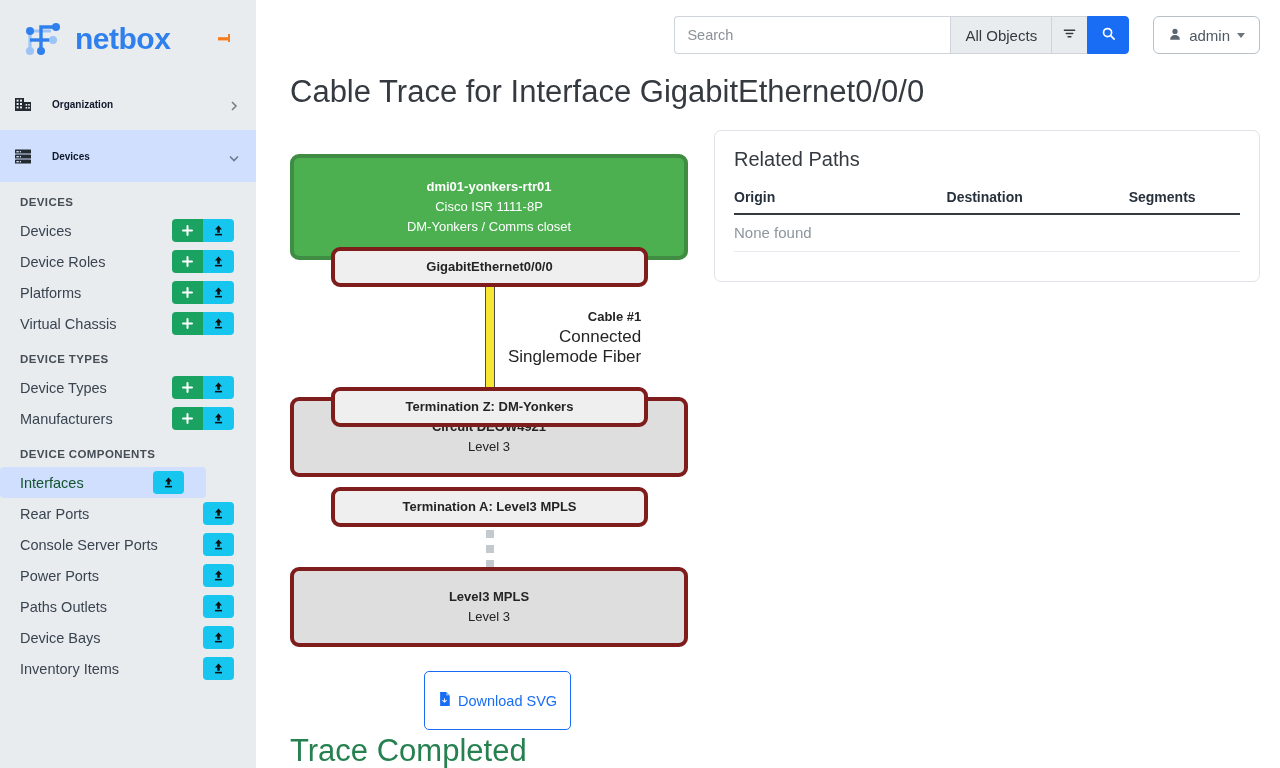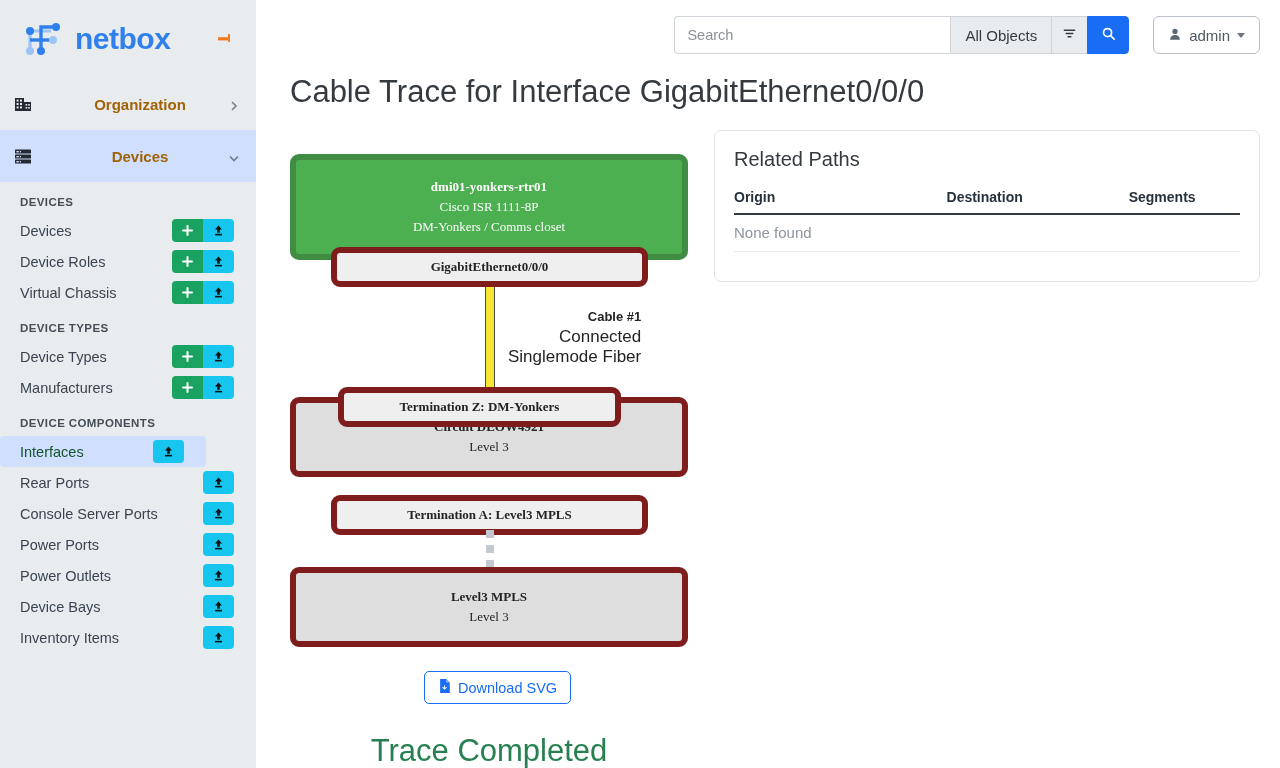--- a/index.html
+++ b/index.html
@@ -33,23 +33,22 @@
   .pin-icon { width: 16px; height: 16px; flex: none; margin-right: 8px; }
 
   .nav-group {
     display: flex; align-items: center;
     height: 52px; padding: 0 16px 0 14px;
     cursor: pointer;
   }
   .nav-group.expanded { background: #cfdffd; }
   .nav-group-icon { width: 26px; flex: none; display: flex; align-items: center; }
   .nav-group-label {
-    flex: 1; font-size: 15px; font-weight: 700; color: #a16207;
+    flex: 1; font-size: 10px; font-weight: 700; color: #0f172a;
     padding-left: 12px;
-    text-align: center;
   }
   .chev { width: 12px; height: 12px; flex: none; opacity: .65; }
 
   .nav-section-head {
     font-size: 11.5px; font-weight: 700; letter-spacing: .4px;
     color: #454d55; padding: 14px 0 7px 20px; text-transform: uppercase;
   }
   .nav-item {
     display: flex; align-items: center;
     height: 31px; margin: 0 0 0 0; padding: 0 22px 0 20px;
@@ -121,25 +120,24 @@
 
   .content { position: absolute; top: 130px; left: 0; right: 0; bottom: 0;
              padding: 0 20px 0 34px; display: flex; gap: 26px; }
 
   
   .trace-col { width: 398px; flex: none; position: relative; }
   .trace-svgwrap { position: relative; width: 398px; }
 
   .node {
     position: absolute; border-radius: 9px;
-    border: 6px solid #7f1d1d;
+    border: 4px solid #7f1d1d;
     display: flex; flex-direction: column;
     align-items: center; justify-content: center;
     text-align: center;
-    font-family: Liberation Serif, serif;
   }
   .node-title { font-size: 13px; font-weight: 700; line-height: 20px; }
   .node-sub   { font-size: 13px; font-weight: 400; line-height: 20px; }
 
   .node.device { background: #4caf50; border-color: #3f8c42; color: #ffffff; }
   .node.termbox { background: #efefef; color: #242424; }
   .node.circuit { background: #dedede; color: #242424; }
   .node.provider { background: #dedede; color: #242424; }
 
   .cable-line {
@@ -151,26 +149,26 @@
   .cable-label { position: absolute; text-align: right; }
   .cable-label .cl-1 { font-size: 13px; font-weight: 700; line-height: 20px; color: #242424; }
   .cable-label .cl-2 { font-size: 17px; line-height: 20px; color: #242424; }
 
   .dash-line { position: absolute; width: 8px; display: flex;
                flex-direction: column; gap: 7px; align-items: center; }
   .dash-line i { display: block; width: 8px; height: 8px; background: #c3c9cf; }
 
   .dl-btn {
     position: absolute; display: inline-flex; align-items: center; gap: 7px;
-    padding: 7px 13px; border: 1px solid #186df4; border-radius: 5px;
+    padding: 20px 13px; border: 1px solid #186df4; border-radius: 5px;
     background: #fff; color: #186df4; font-size: 14.5px; cursor: pointer;
     font-family: "Liberation Sans", sans-serif; white-space: nowrap;
   }
   .trace-done {
-    position: absolute; width: 398px; text-align: center;
+    position: absolute; width: 398px; 
     font-size: 31px; color: #26804f; font-weight: 400;
   }
 
   
   .card {
     flex: 1; max-width: 568px; height: 152px;
     border: 1px solid #dfe3e7; border-radius: 7px; background: #fff;
     padding: 17px 19px 0 19px;
   }
   .card-title { font-size: 20px; color: #343a40; font-weight: 400; margin-bottom: 18px; }
@@ -302,71 +300,88 @@
             </button>
             <button class="mini-btn imp">
               <svg viewBox="0 0 14 14" width="13" height="13" fill="#111">
                 <path d="M7 1.6 L10.8 6 H8.4 V9.4 H5.6 V6 H3.2 Z"></path>
                 <rect x="3.2" y="10.6" width="7.6" height="1.7"></rect>
               </svg>
             </button>
           </div>
         </div>
         <div class="nav-item">
-          <span class="nav-item-label">Virtual Chassis</span>
+          <span class="nav-item-label">Platforms</span>
           <div class="btn-pair" style="top: 4px;">
             <button class="mini-btn add">
               <svg viewBox="0 0 14 14" width="13" height="13" fill="none" stroke="#fff" stroke-width="2.2" stroke-linecap="round">
                 <path d="M7 2.2 V11.8"></path>
                 <path d="M2.2 7 H11.8"></path>
               </svg>
             </button>
             <button class="mini-btn imp">
               <svg viewBox="0 0 14 14" width="13" height="13" fill="#111">
                 <path d="M7 1.6 L10.8 6 H8.4 V9.4 H5.6 V6 H3.2 Z"></path>
                 <rect x="3.2" y="10.6" width="7.6" height="1.7"></rect>
               </svg>
             </button>
           </div>
         </div>
-        <div class="nav-section-head">DEVICE TYPES</div>
-        <div class="nav-item">
-          <span class="nav-item-label">Device Types</span>
+        <div class="nav-item">
+          <span class="nav-item-label">Virtual Chassis</span>
           <div class="btn-pair" style="top: 4px;">
             <button class="mini-btn add">
               <svg viewBox="0 0 14 14" width="13" height="13" fill="none" stroke="#fff" stroke-width="2.2" stroke-linecap="round">
                 <path d="M7 2.2 V11.8"></path>
                 <path d="M2.2 7 H11.8"></path>
               </svg>
             </button>
             <button class="mini-btn imp">
               <svg viewBox="0 0 14 14" width="13" height="13" fill="#111">
                 <path d="M7 1.6 L10.8 6 H8.4 V9.4 H5.6 V6 H3.2 Z"></path>
                 <rect x="3.2" y="10.6" width="7.6" height="1.7"></rect>
               </svg>
             </button>
           </div>
         </div>
-        <div class="nav-item">
-          <span class="nav-item-label">Manufacturers</span>
+        <div class="nav-section-head">DEVICE TYPES</div>
+        <div class="nav-item">
+          <span class="nav-item-label">Device Types</span>
           <div class="btn-pair" style="top: 4px;">
             <button class="mini-btn add">
               <svg viewBox="0 0 14 14" width="13" height="13" fill="none" stroke="#fff" stroke-width="2.2" stroke-linecap="round">
                 <path d="M7 2.2 V11.8"></path>
                 <path d="M2.2 7 H11.8"></path>
               </svg>
             </button>
             <button class="mini-btn imp">
               <svg viewBox="0 0 14 14" width="13" height="13" fill="#111">
                 <path d="M7 1.6 L10.8 6 H8.4 V9.4 H5.6 V6 H3.2 Z"></path>
                 <rect x="3.2" y="10.6" width="7.6" height="1.7"></rect>
               </svg>
             </button>
           </div>
         </div>
+        <div class="nav-item">
+          <span class="nav-item-label">Manufacturers</span>
+          <div class="btn-pair" style="top: 4px;">
+            <button class="mini-btn add">
+              <svg viewBox="0 0 14 14" width="13" height="13" fill="none" stroke="#fff" stroke-width="2.2" stroke-linecap="round">
+                <path d="M7 2.2 V11.8"></path>
+                <path d="M2.2 7 H11.8"></path>
+              </svg>
+            </button>
+            <button class="mini-btn imp">
+              <svg viewBox="0 0 14 14" width="13" height="13" fill="#111">
+                <path d="M7 1.6 L10.8 6 H8.4 V9.4 H5.6 V6 H3.2 Z"></path>
+                <rect x="3.2" y="10.6" width="7.6" height="1.7"></rect>
+              </svg>
+            </button>
+          </div>
+        </div>
         <div class="nav-section-head">DEVICE COMPONENTS</div>
         <div class="nav-item active">
           <span class="nav-item-label">Interfaces</span>
           <div class="btn-pair" style="top: 4px;">
             <button class="mini-btn imp only">
               <svg viewBox="0 0 14 14" width="13" height="13" fill="#111">
                 <path d="M7 1.6 L10.8 6 H8.4 V9.4 H5.6 V6 H3.2 Z"></path>
                 <rect x="3.2" y="10.6" width="7.6" height="1.7"></rect>
               </svg>
             </button>
@@ -399,21 +414,21 @@
           <div class="btn-pair" style="top: 4px;">
             <button class="mini-btn imp only">
               <svg viewBox="0 0 14 14" width="13" height="13" fill="#111">
                 <path d="M7 1.6 L10.8 6 H8.4 V9.4 H5.6 V6 H3.2 Z"></path>
                 <rect x="3.2" y="10.6" width="7.6" height="1.7"></rect>
               </svg>
             </button>
           </div>
         </div>
         <div class="nav-item">
-          <span class="nav-item-label">Power Outlets</span>
+          <span class="nav-item-label">Paths Outlets</span>
           <div class="btn-pair" style="top: 4px;">
             <button class="mini-btn imp only">
               <svg viewBox="0 0 14 14" width="13" height="13" fill="#111">
                 <path d="M7 1.6 L10.8 6 H8.4 V9.4 H5.6 V6 H3.2 Z"></path>
                 <rect x="3.2" y="10.6" width="7.6" height="1.7"></rect>
               </svg>
             </button>
           </div>
         </div>
         <div class="nav-item">
@@ -503,24 +518,24 @@
           <div class="cable-label" style="left:218px; top:177px;">
             <div class="cl-1">Cable #1</div>
             <div class="cl-2">Connected</div>
             <div class="cl-2">Singlemode Fiber</div>
           </div>
 
           <div class="node circuit" style="left:0px; top:267px; width:398px; height:80px;">
             <div class="node-title">Circuit DEOW4921</div>
             <div class="node-sub">Level 3</div>
           </div>
-          <div class="node termbox" style="left:48px; top:257px; width:283px; height:40px;">
+          <div class="node termbox" style="left:41px; top:257px; width:317px; height:40px;">
             <div class="node-title">Termination Z: DM-Yonkers</div>
           </div>
-          <div class="node termbox" style="left:41px; top:357px; width:317px; height:40px;margin-top:8px;">
+          <div class="node termbox" style="left:41px; top:357px; width:317px; height:40px;">
             <div class="node-title">Termination A: Level3 MPLS</div>
           </div>
 
           <div class="dash-line" style="left:196px; top:400px;">
             <i></i>
               <i></i>
               <i></i>
               <i></i>
           </div>
 

